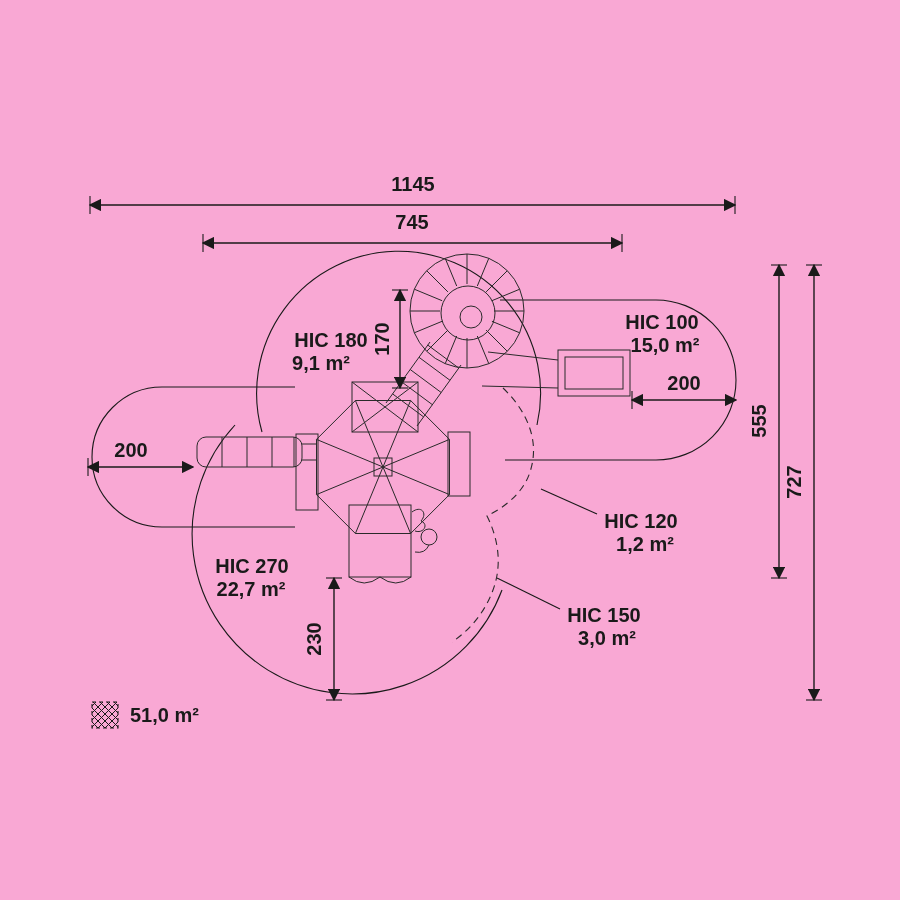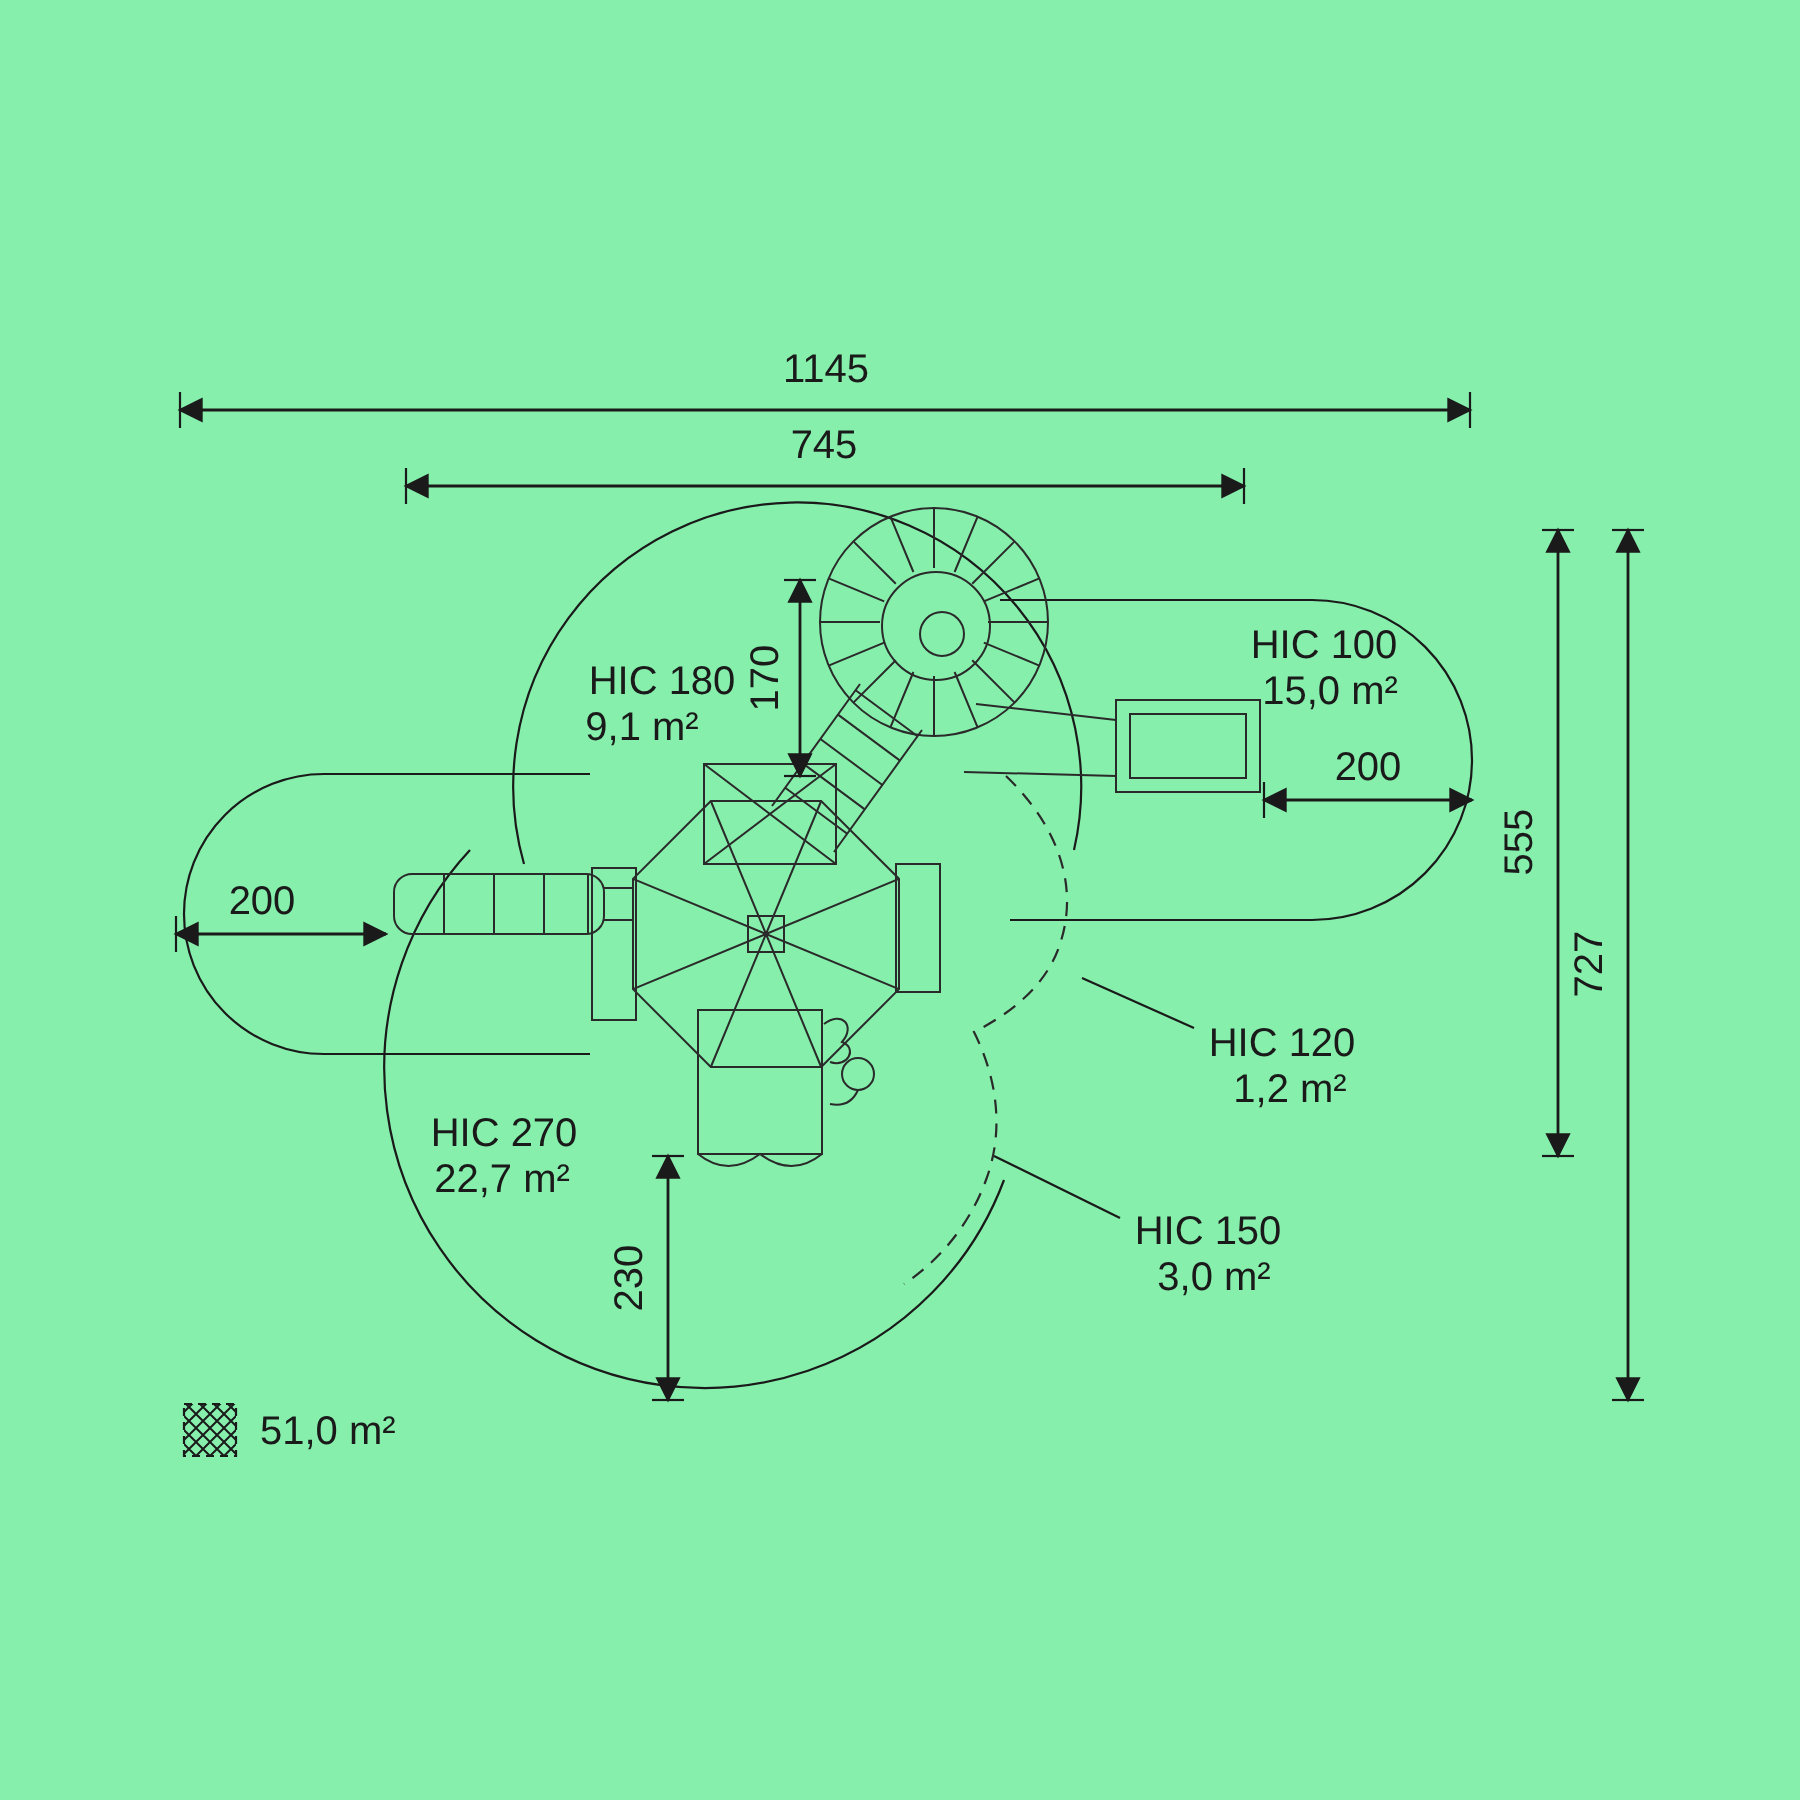--- a/index.html
+++ b/index.html
@@ -1,21 +1,22 @@
 <!DOCTYPE html>
 <html><head>
 <meta charset="utf-8">
 <style>
   html, body { margin: 0; padding: 0; background: #ffffff; }
   .stage {
     position: relative;
     width: 900px;
     height: 900px;
-    background: #86efac;
+    background: #f9a8d4;
     font-family: "Liberation Sans", sans-serif;
+    font-weight: bold;
   }
   svg { display: block; }
   .lbl {
     font-family: "Liberation Sans", sans-serif;
     font-size: 20px;
     fill: #1a1a1a;
   }
   .outline { fill: none; stroke: #1a1a1a; stroke-width: 1.1; }
   .thin    { fill: none; stroke: #2a2a2a; stroke-width: 1; }
   .dim     { stroke: #1a1a1a; stroke-width: 1.4; fill: none; }

